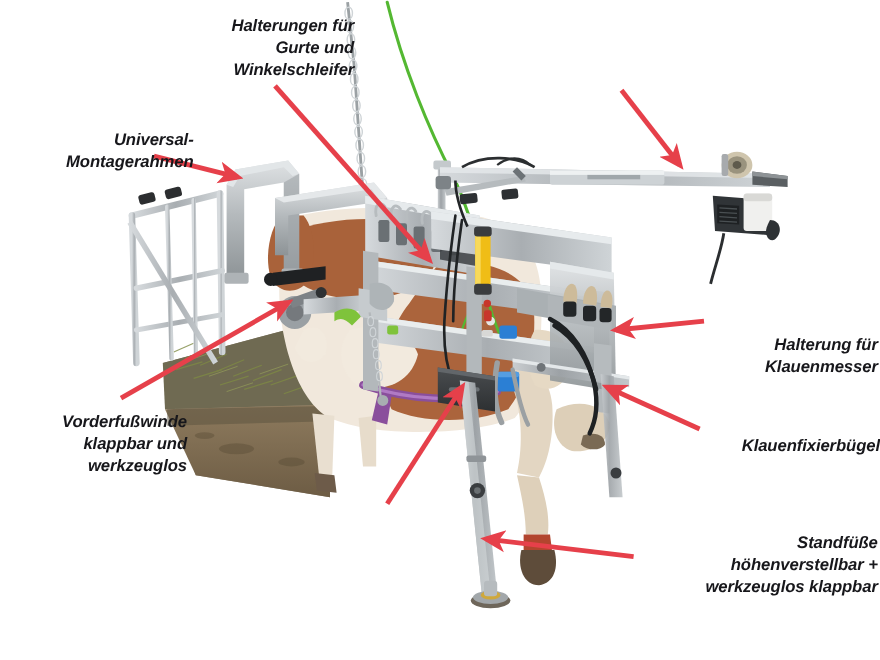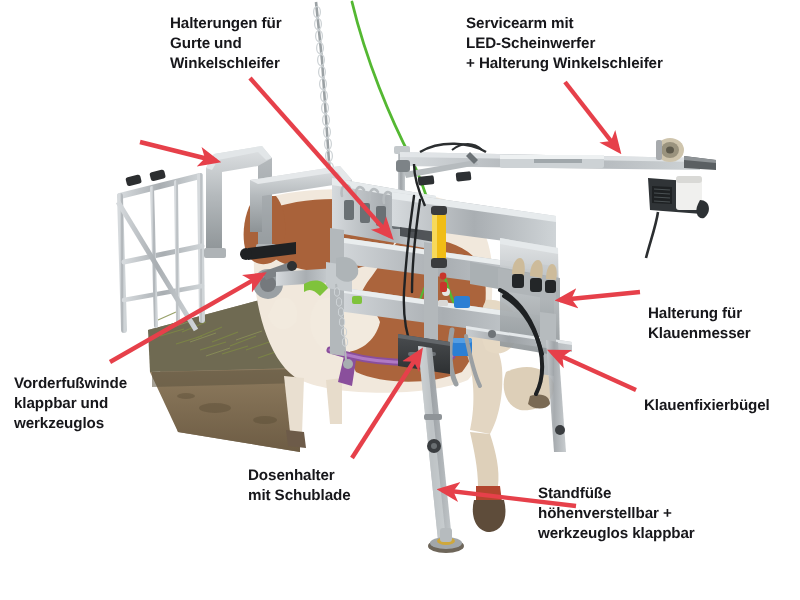--- a/index.html
+++ b/index.html
@@ -19,30 +19,30 @@
   .callout{
     position:absolute;
     color:#17171b;
     font-weight:700;
     font-size:15.2px;
     line-height:1.33;
     letter-spacing:-0.1px;
     white-space:pre-line;
     text-rendering:geometricPrecision;
   }
-  .ta-c{text-align:left;}
+  .ta-c{text-align:right;font-style:italic;}
 
   #lbl-0{left:170px;top:14px;width:152px;}
   #lbl-1{left:466px;top:14px;width:228px;}
   #lbl-2{left:14px;top:118px;width:162px;}
   #lbl-3{left:648px;top:268px;width:150px;margin-top:36px;}
   #lbl-4{left:14px;top:374px;width:156px;}
   #lbl-5{left:644px;top:396px;width:156px;}
   #lbl-6{left:248px;top:466px;width:160px;}
-  #lbl-7{left:538px;top:484px;width:240px;}
+  #lbl-7{left:558px;top:484px;width:240px;}
 
   svg{display:block;}
   .arrow-layer{position:absolute;left:0;top:0;width:800px;height:600px;pointer-events:none;}
 </style>
 </head>
 <body>
 
 <div id="stage">
 
   <svg id="photo" viewBox="0 0 800 600">
@@ -425,34 +425,31 @@
       <line x1="636" y1="390" x2="552" y2="352"></line>
       <line x1="352" y1="458" x2="420" y2="352"></line>
       <line x1="576" y1="506" x2="442" y2="490"></line>
     </g>
   </svg>
 
   <div class="callout ta-c" id="lbl-0">Halterungen für
 Gurte und
 Winkelschleifer</div>
 
-  <div class="callout ta-c" id="lbl-1">Servicearm mit
-LED-Scheinwerfer
-+ Halterung Winkelschleifer</div>
-
+
+  <div class="callout ta-c" id="lbl-2">Universal-
+Montagerahmen</div>
 
   <div class="callout ta-c" id="lbl-3">Halterung für
 Klauenmesser</div>
 
   <div class="callout ta-c" id="lbl-4">Vorderfußwinde
 klappbar und
 werkzeuglos</div>
 
   <div class="callout ta-c" id="lbl-5">Klauenfixierbügel</div>
 
-  <div class="callout ta-c" id="lbl-6">Dosenhalter
-mit Schublade</div>
 
   <div class="callout ta-c" id="lbl-7">Standfüße
 höhenverstellbar +
 werkzeuglos klappbar</div>
 
 </div>
 
 </body></html>

